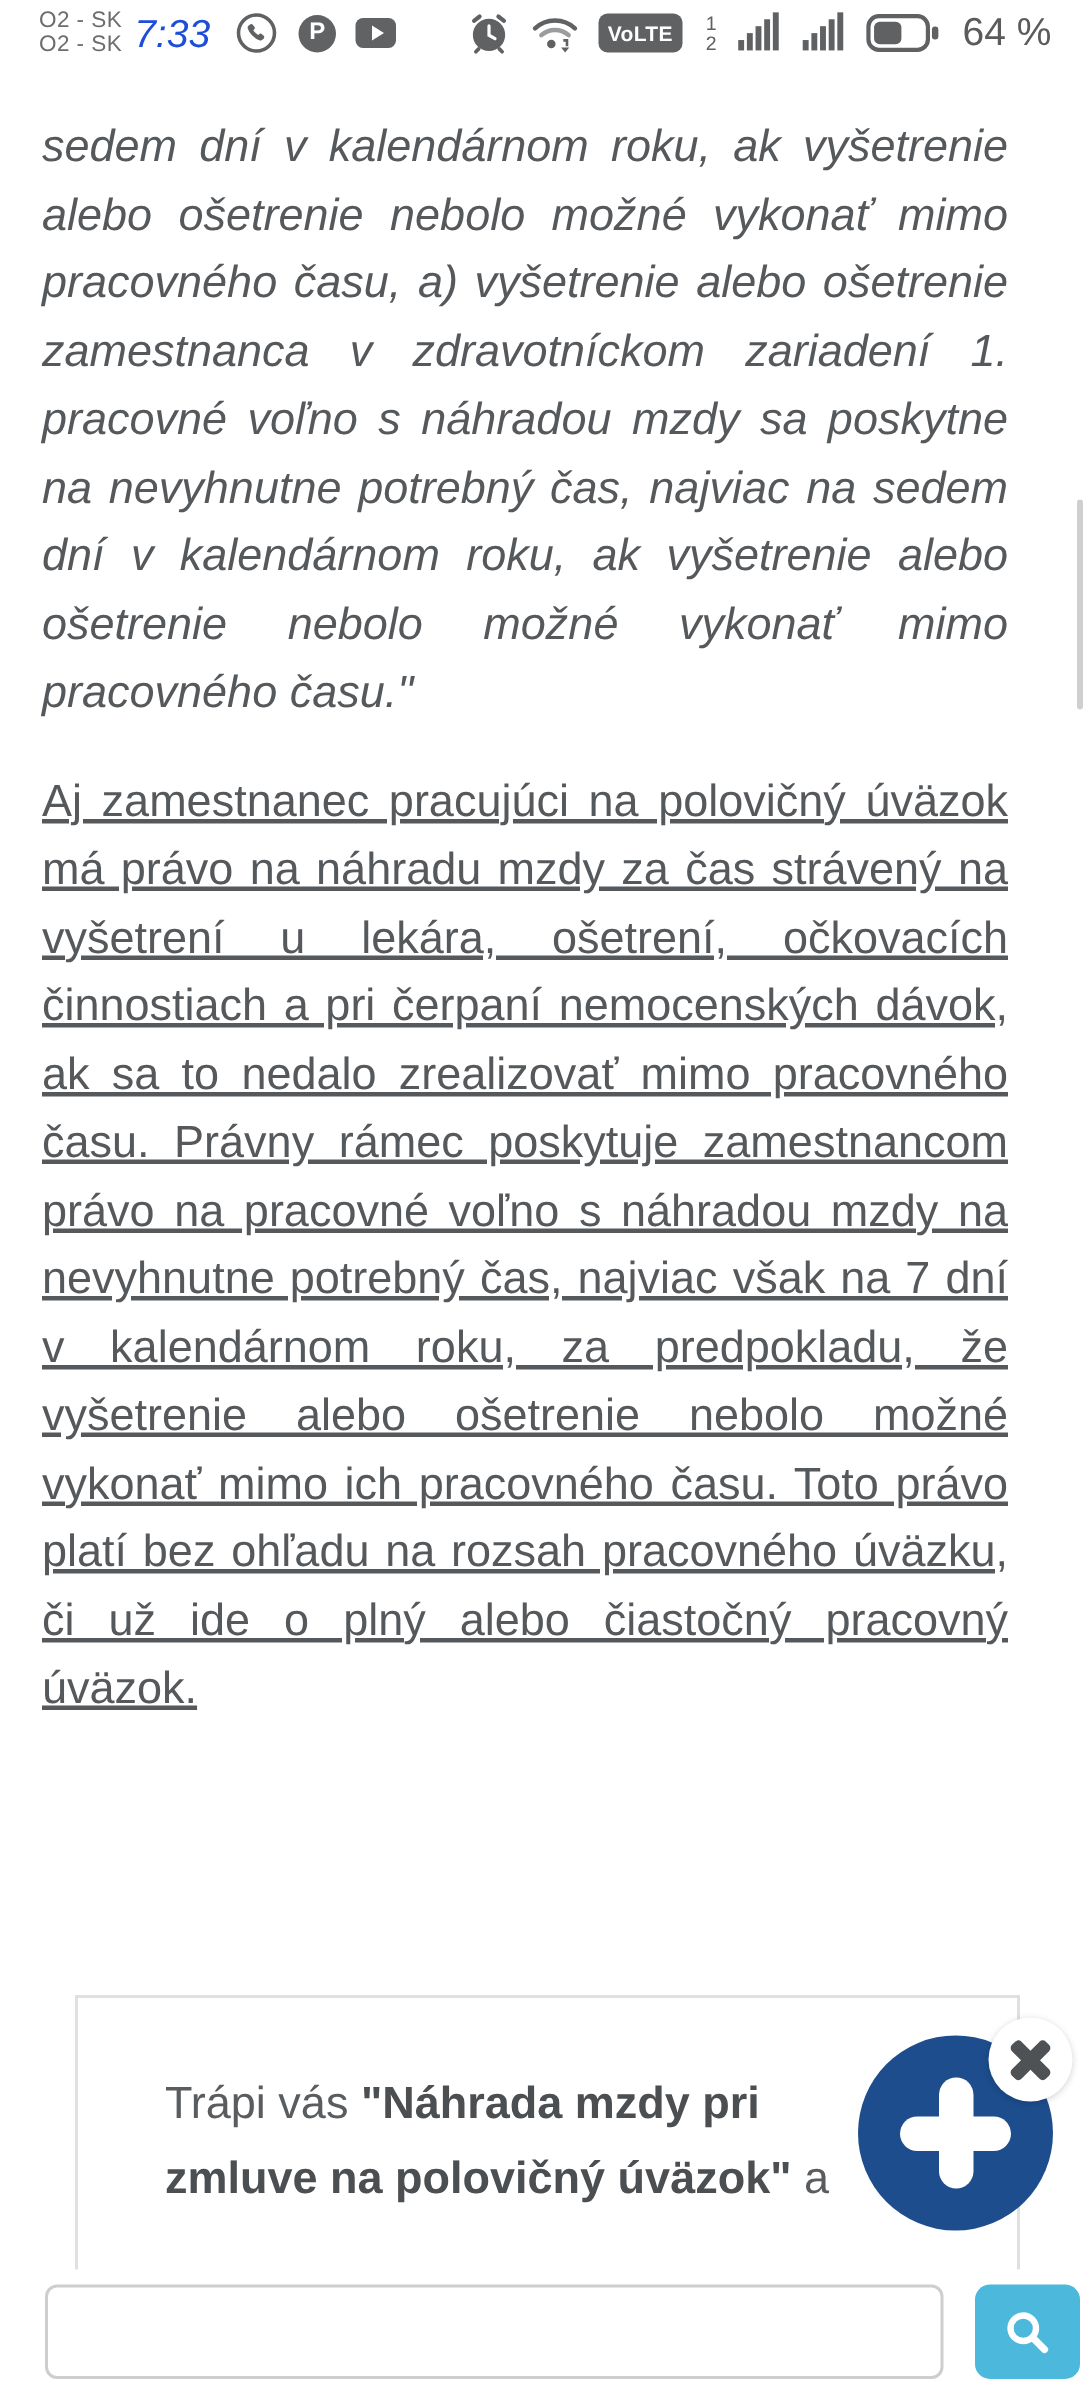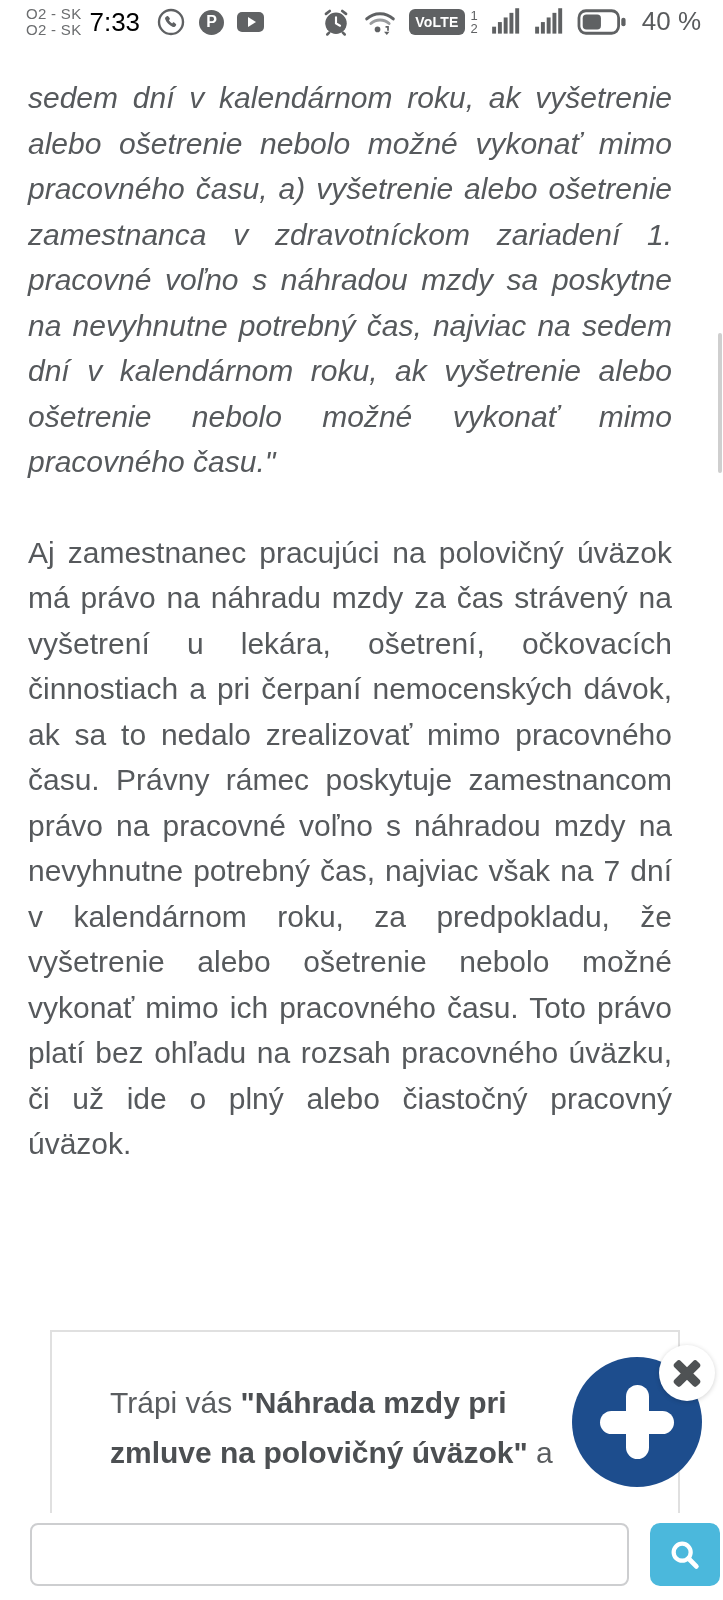--- a/index.html
+++ b/index.html
@@ -13,57 +13,57 @@
   }
 
   
   .statusbar {
     position:absolute; top:0; left:0; right:0; height:70px;
     display:flex; align-items:flex-start;
     padding:6px 22px 0 26px;
     color:#5f6163;
   }
   .carrier { font-size:15px; line-height:16px; color:#6b6d6f; letter-spacing:.3px; margin-right:8px; }
-  .time { font-size:26px; color:#000000; margin-right:16px; }
+  .time { font-size:26px; color:#1d4ed8; margin-right:16px;font-style:italic; }
   .sb-left, .sb-right { display:flex; align-items:center; }
   .sb-right { margin-left:auto; gap:13px; }
   .sb-left .appicons { display:flex; align-items:center; gap:13px; }
   .appicon { display:flex; align-items:center; justify-content:center; }
   .pin-circle {
     width:25px; height:25px; border-radius:50%; background:#606264;
     color:#fff; font-weight:bold; font-size:16px;
     display:flex; align-items:center; justify-content:center;
   }
   .yt-rect {
     width:27px; height:20px; border-radius:5px; background:#606264;
     display:flex; align-items:center; justify-content:center;
   }
   .yt-rect .tri {
     width:0; height:0; border-left:8px solid #fff;
     border-top:5px solid transparent; border-bottom:5px solid transparent; margin-left:2px;
   }
-  .volte-wrap { display:flex; align-items:center; gap:6px; }
+  .volte-wrap { display:flex; align-items:center; gap:16px; }
   .volte-badge {
     background:#5f6163; color:#fff; border-radius:6px;
     font-size:14px; font-weight:bold; padding:5px 6px; letter-spacing:.2px;
   }
   .sim-col { display:flex; flex-direction:column; font-size:13px; line-height:13px; color:#5f6163; }
   .percent { font-size:26px; color:#595b5d; margin-left:2px; }
 
   
   .article {
     position:absolute; top:70px; left:0; right:0; height:1258px;
     padding:0 51px 0 28px; overflow:hidden;
   }
   .para {
     font-size:30px; line-height:45.5px;
     text-align:justify; color:#56595c;
   }
   .quote { font-style:italic; margin-top:5px; }
-  .bodytext { margin-top:45px; }
+  .bodytext { margin-top:27px;text-decoration:underline; }
 
   
   .card {
     position:absolute; left:50px; top:1330px;
     width:630px; height:200px;
     background:#fff; border:2px solid #e0e0e0;
   }
   .card-text {
     margin:46px 0 0 58px; width:500px;
     font-size:30px; line-height:50px; color:#5a5d60;
@@ -186,21 +186,21 @@
         <rect x="21" y="0" width="3.4" height="22" fill="#5f6163"></rect>
       </svg>
     </span>
     <span>
       <svg width="50" height="30" viewBox="0 0 46 28">
         <rect x="1.5" y="3.5" width="37" height="21" rx="6.5" fill="none" stroke="#5f6163" stroke-width="2.6"></rect>
         <rect x="5" y="7" width="17" height="14" rx="3.5" fill="#5f6163"></rect>
         <rect x="41" y="10" width="4" height="8" rx="2" fill="#5f6163"></rect>
       </svg>
     </span>
-    <span class="percent">40 %</span>
+    <span class="percent">64 %</span>
   </div>
 </div>
 
 <div class="article">
   <p class="para quote">sedem dní v kalendárnom roku, ak vyšetrenie alebo ošetrenie nebolo možné vykonať mimo pracovného času, a) vyšetrenie alebo ošetrenie zamestnanca v zdravotníckom zariadení 1. pracovné voľno s náhradou mzdy sa poskytne na nevyhnutne potrebný čas, najviac na sedem dní v kalendárnom roku, ak vyšetrenie alebo ošetrenie nebolo možné vykonať mimo pracovného času."</p>
   <p class="para bodytext">Aj zamestnanec pracujúci na polovičný úväzok má právo na náhradu mzdy za čas strávený na vyšetrení u lekára, ošetrení, očkovacích činnostiach a pri čerpaní nemocenských dávok, ak sa to nedalo zrealizovať mimo pracovného času. Právny rámec poskytuje zamestnancom právo na pracovné voľno s náhradou mzdy na nevyhnutne potrebný čas, najviac však na 7 dní v kalendárnom roku, za predpokladu, že vyšetrenie alebo ošetrenie nebolo možné vykonať mimo ich pracovného času. Toto právo platí bez ohľadu na rozsah pracovného úväzku, či už ide o plný alebo čiastočný pracovný úväzok.</p>
 </div>
 
 <div class="card">
   <div class="card-text">

